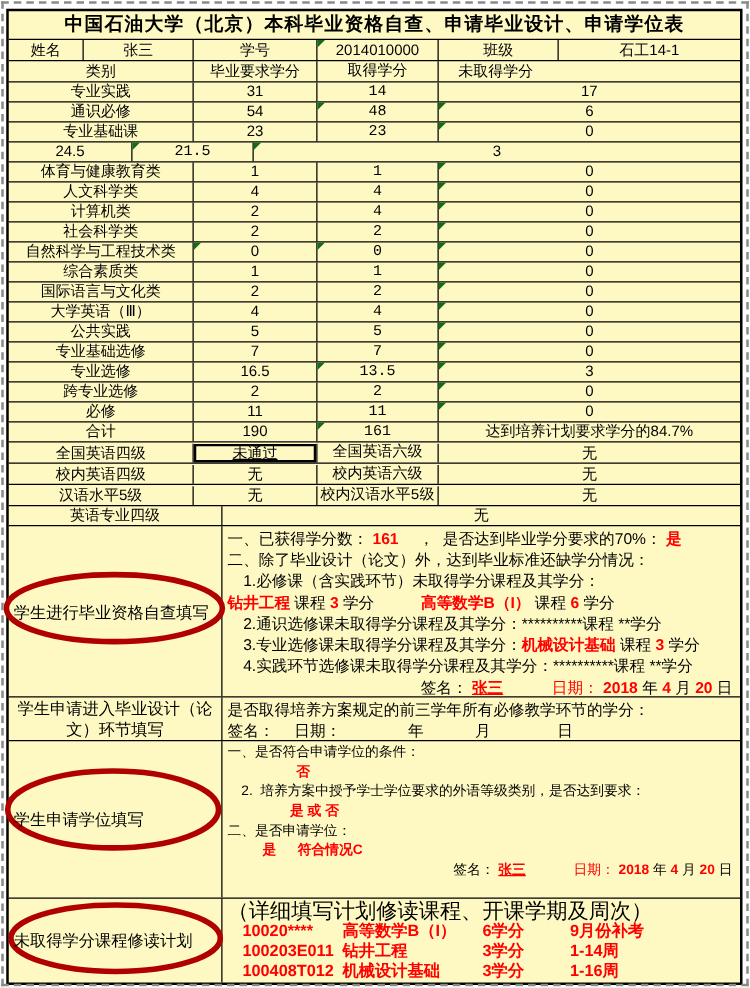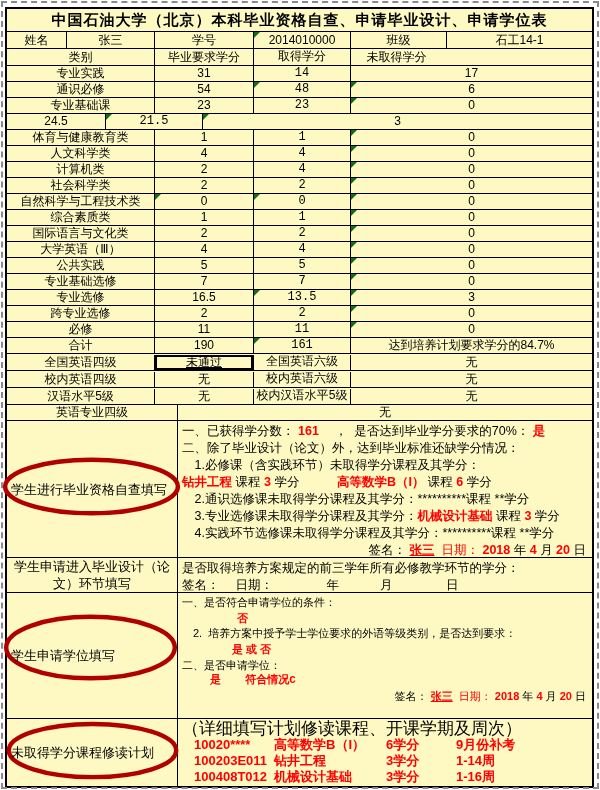--- a/index.html
+++ b/index.html
@@ -34,23 +34,23 @@
   .sec-left{width:171px;min-width:171px;border-right:1px solid #000;display:flex;align-items:center;
             text-align:center;position:relative;font-size:13px;line-height:17px;padding:0 4px;}
   .sec-right{flex:1;position:relative;padding:2px 3px 0 4px;overflow:hidden;}
   .ellipse-svg{position:absolute;left:0;top:0;width:100%;height:100%;overflow:visible;pointer-events:none;}
   .ellipse-svg ellipse{fill:none;stroke:#b00000;stroke-width:4.5;}
   .lbl{position:relative;z-index:2;}
   .ln{height:17px;line-height:17px;white-space:pre;}
   .ln2{height:15.7px;line-height:15.7px;white-space:pre;font-size:11px;}
   .sig{text-align:right;padding-right:3px;white-space:pre;}
   .red{color:#f00;font-weight:bold;}
-  .red-n{color:#f00;}
+  .red-n{color:#f00;margin-left:32px;}
   .red-u{color:#f00;font-weight:bold;text-decoration:underline;}
-  .ind55{padding-left:55px;}.ind50{padding-left:50px;}.ind28{padding-left:28px;font-family:Liberation Mono, monospace;}
+  .ind55{padding-left:55px;}.ind50{padding-left:50px;}.ind28{padding-left:28px;}
   .sec-selfcheck{height:137px;}
   .sec-design{height:35px;}
   .sec-degree{height:126px;}
   .sec-plan{flex:1;border-bottom:none;}
   .course-row{display:flex;height:16px;line-height:16px;font-size:13px;color:#f00;font-weight:bold;white-space:nowrap;}
   .pc1{width:92px;padding-left:12px;}.pc2{width:112px;}.pc3{width:70px;}.pc4{flex:1;}
   .note-ln{height:16px;line-height:16px;font-size:17px;white-space:pre;}
 </style>
 </head>
 <body>

